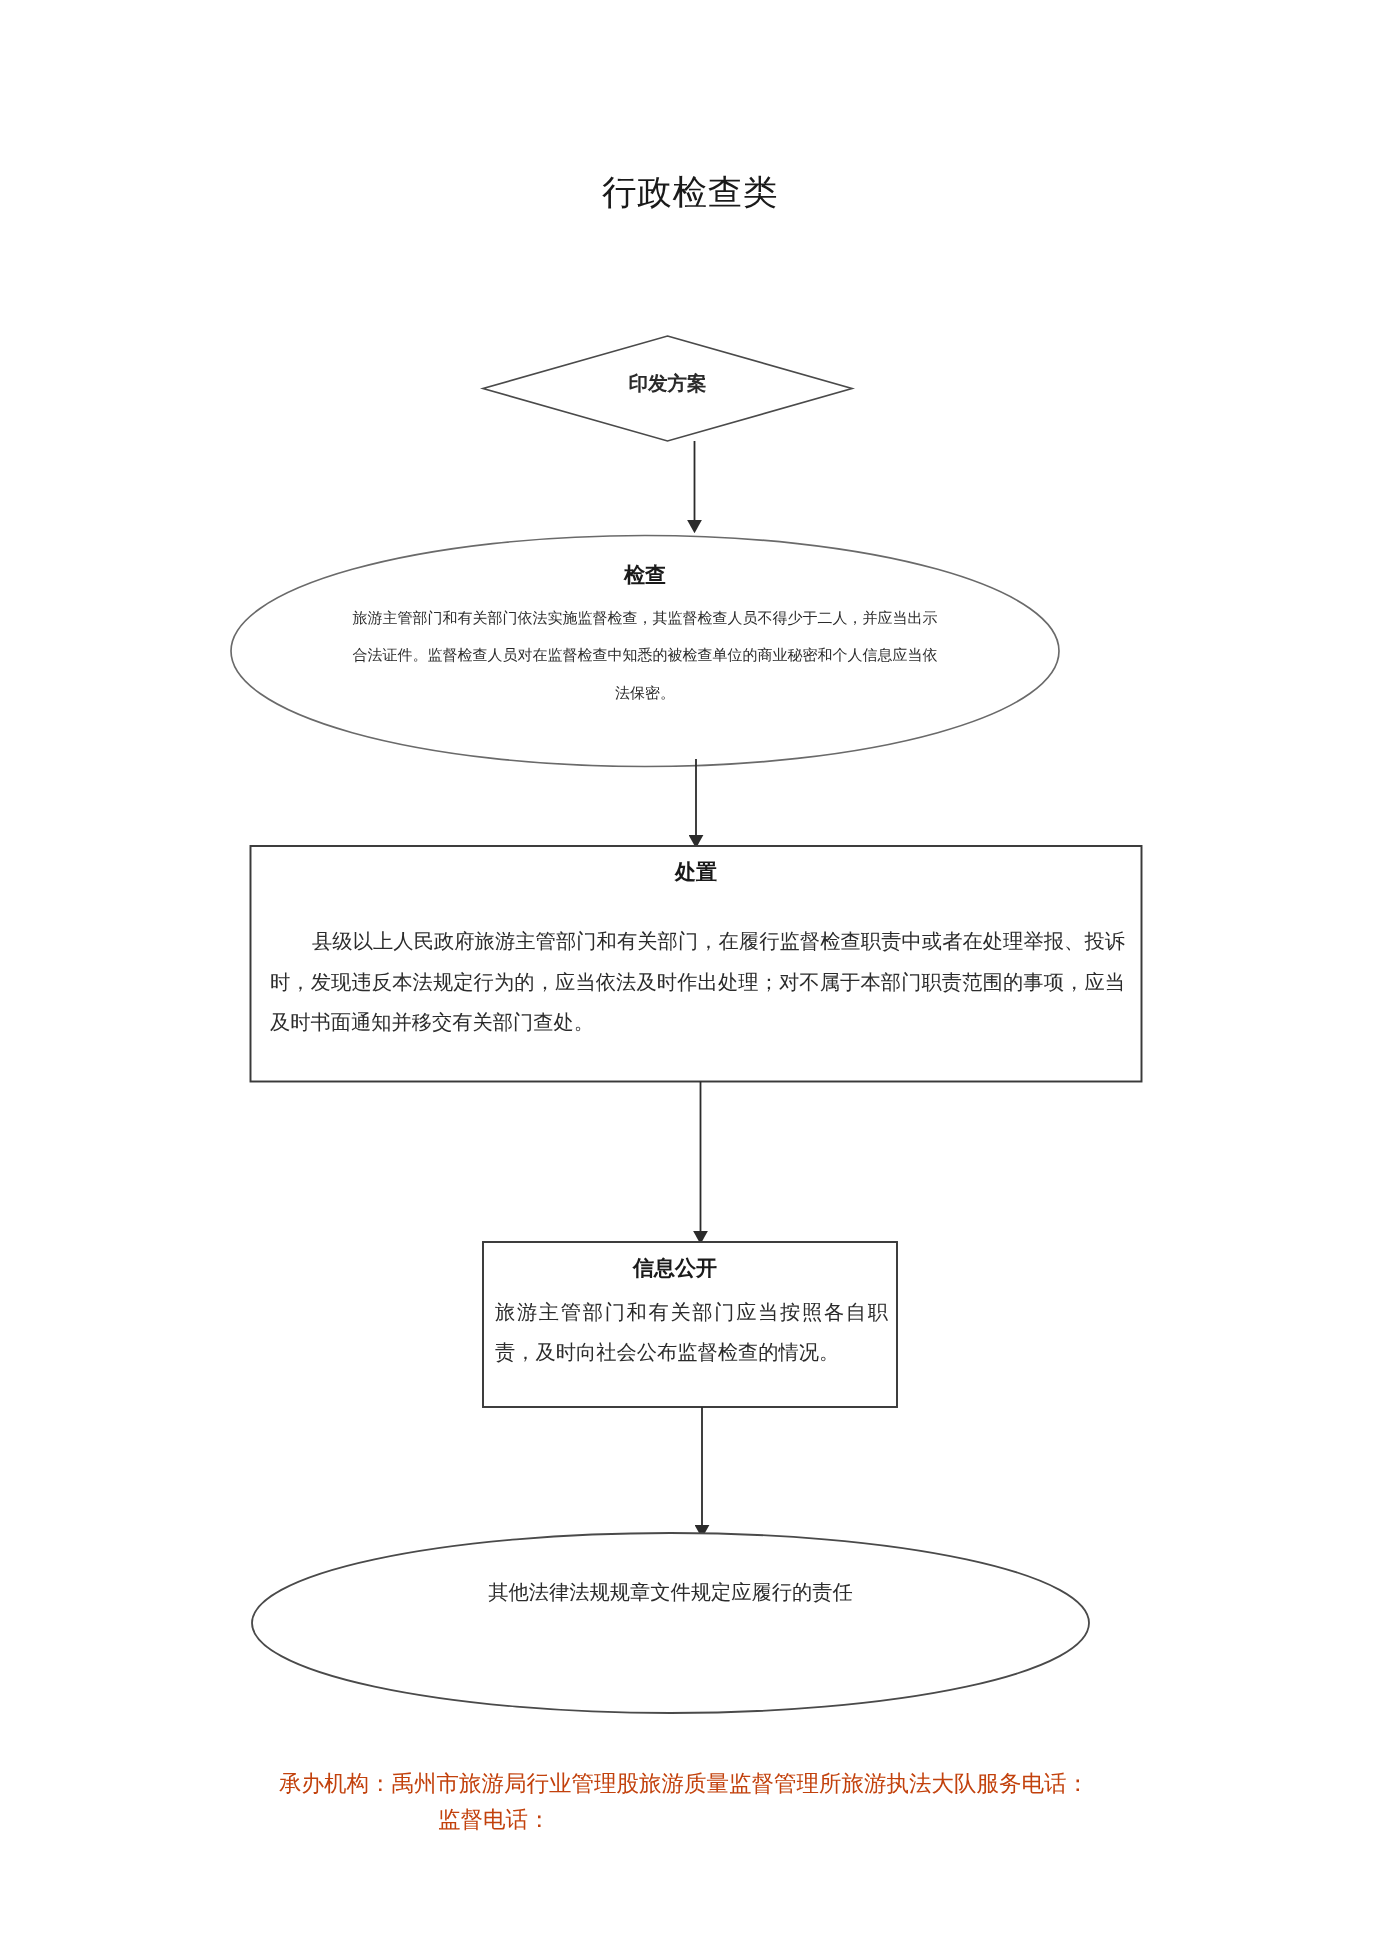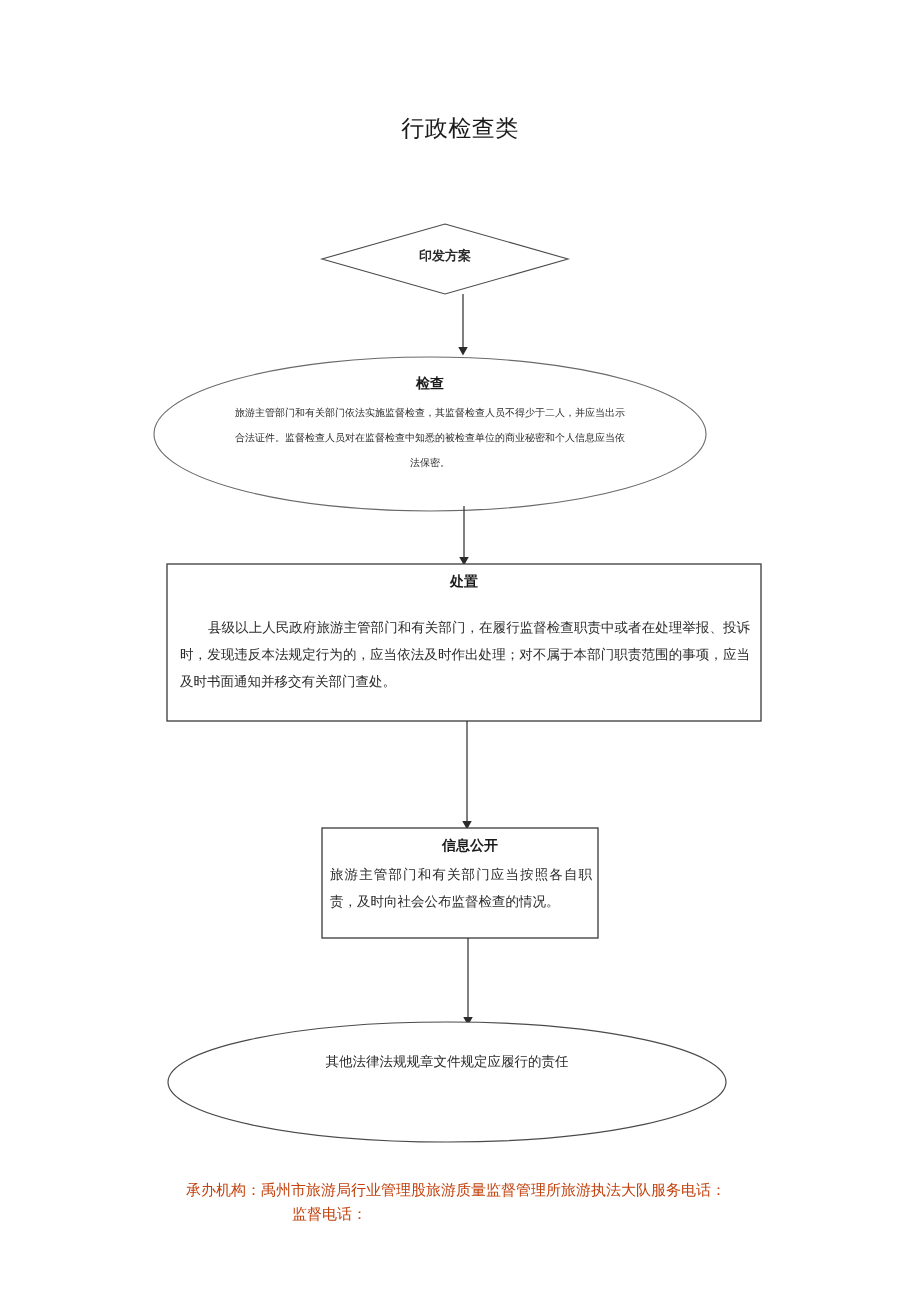--- a/index.html
+++ b/index.html
@@ -116,21 +116,21 @@
     font-size: 13.5px;
     line-height: 27px;
     text-indent: 28px;
     text-align: justify;
     text-align-last: left;
     margin-top: 16px;
   }
 
   
   #rect-info-title {
-    left: 332px;
+    left: 312px;
     top: 836px;
     width: 276px;
     font-size: 14px;
     line-height: 19px;
   }
   #rect-info-body {
     left: 330px;
     top: 861px;
     width: 262px;
     font-size: 13.5px;

